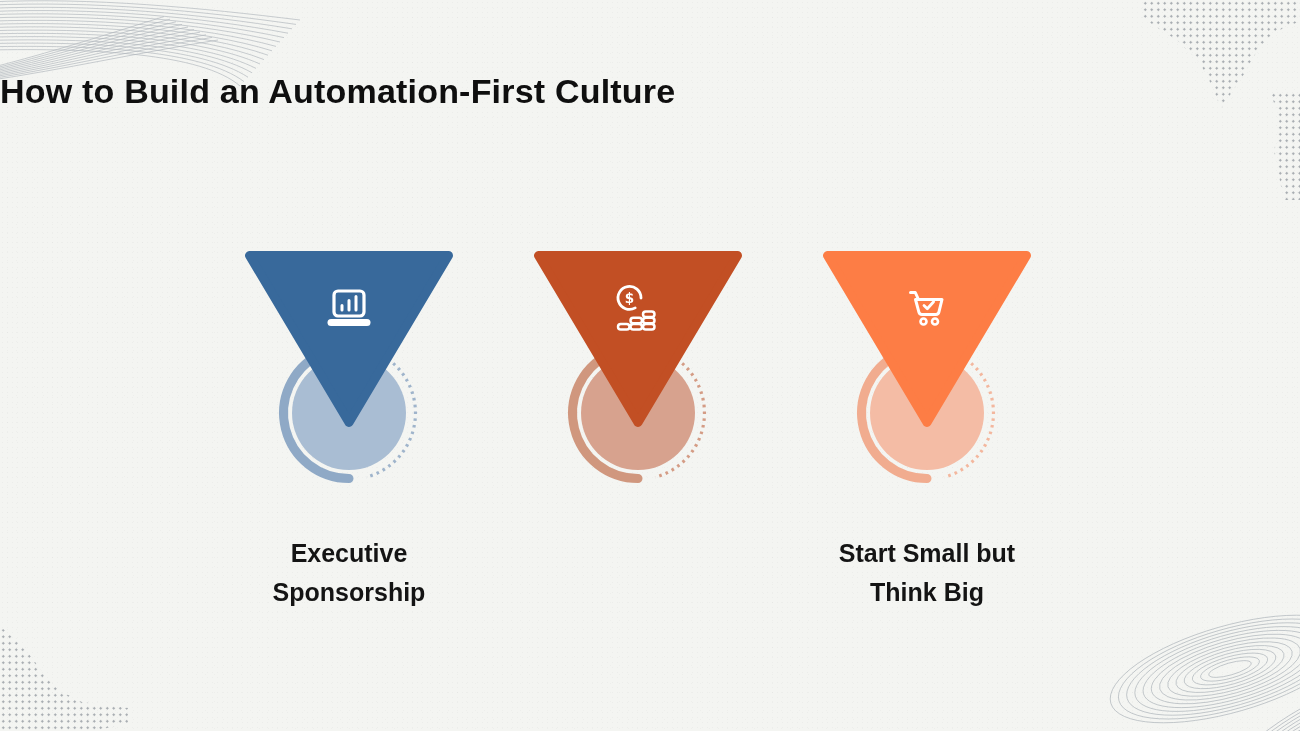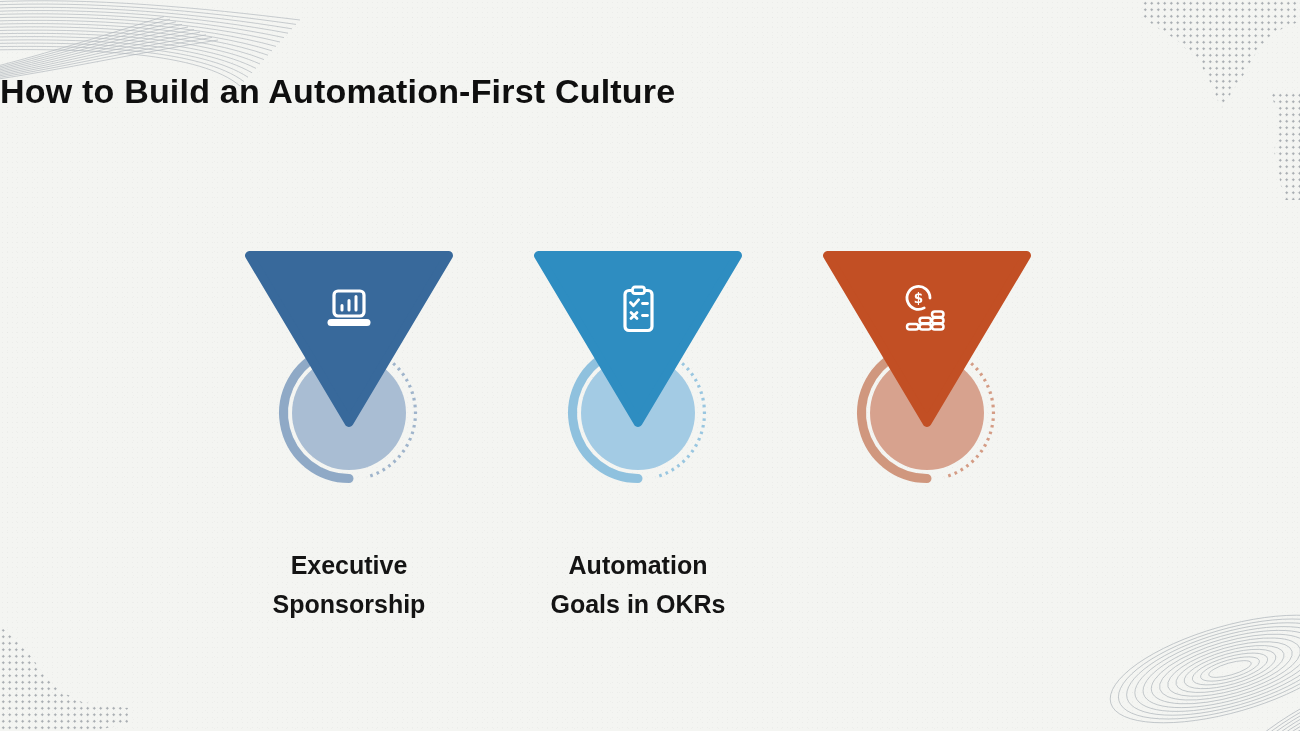--- a/index.html
+++ b/index.html
@@ -17,21 +17,21 @@
     text-align:left;font-size:34px;font-weight:700;color:#0f0f0f;letter-spacing:0.2px;
   }
   .items-row{
     position:absolute;top:250px;left:50%;
     transform:translateX(calc(-50% - 12px));
     display:flex;gap:79px;
   }
   .funnel-item{width:210px;display:flex;flex-direction:column;align-items:center;}
   .funnel-item svg.graphic{display:block;width:210px;height:240px;}
   .item-label{
-    margin-top:56px;width:230px;text-align:center;
+    margin-top:44px;width:230px;text-align:center;
     font-size:25px;line-height:39px;font-weight:700;color:#141414;
     white-space:pre-line;
   }
   
   .deco{position:absolute;pointer-events:none;}
   #deco-tl{top:0;left:0;width:320px;height:92px;}
   #deco-br{bottom:0;right:0;width:230px;height:140px;}
   #deco-tl path,#deco-br ellipse{fill:none;stroke-width:0.75;opacity:0.9;}
   .dots{position:absolute;pointer-events:none;background-size:6.5px 6.5px;opacity:0.9;}
   #deco-tr-a{top:0;right:0;width:158px;height:118px;
@@ -121,53 +121,52 @@
         <g transform="translate(79,36)" stroke="#ffffff" fill="none" stroke-linecap="round" stroke-linejoin="round">
           <rect x="11" y="5" width="30" height="25" rx="4" stroke-width="3.2"></rect>
           <path d="M19 24 V19.5 M26 24 V14.5 M33 24 V10.5" stroke-width="3"></path>
           <rect x="4.5" y="33" width="43" height="7" rx="3.5" fill="#ffffff" stroke="none"></rect>
         </g>
       </svg>
       <div class="item-label">Executive
 Sponsorship</div>
     </div>
 
-    <div class="funnel-item">
-      <svg class="graphic" viewBox="0 0 210 240">
-        <path d="M138.25 105.4 A66.5 66.5 0 0 1 122.2 227.2" fill="none" stroke-width="3.2" stroke-dasharray="2.6 4.2" stroke="#99c6e0"></path>
-        <path d="M74.25 105.2 A65.5 65.5 0 0 0 105 228.5" fill="none" stroke-width="9" stroke-linecap="round" stroke="#8fc1de"></path>
-        <circle cx="105" cy="163" r="57" fill="#a3cbe4"></circle>
-        <polygon points="5.5,5.5 204.5,5.5 105,172.5" stroke-width="9" stroke-linejoin="round" fill="#2e8dc1" stroke="#2e8dc1"></polygon>
-        <g transform="translate(79,36)" stroke="#ffffff" fill="none" stroke-linecap="round" stroke-linejoin="round">
-          <rect x="13" y="4.5" width="27" height="40" rx="4" stroke-width="3.2"></rect>
-          <rect x="20.5" y="1" width="12" height="6.5" rx="2.5" stroke-width="2.8" fill="#2e8dc1"></rect>
-          <path d="M18.5 16.5 l3 3.2 l5.2 -6" stroke-width="2.8"></path>
-          <path d="M30.5 17.5 h5" stroke-width="2.8"></path>
-          <path d="M19 26.5 l6 6 M25 26.5 l-6 6" stroke-width="2.8"></path>
-          <path d="M30.5 29.5 h5" stroke-width="2.8"></path>
-        </g>
-      </svg>
-      <div class="item-label">Automation
-Goals in OKRs</div>
-    </div>
 
     <div class="funnel-item">
       <svg class="graphic" viewBox="0 0 210 240">
         <path d="M138.25 105.4 A66.5 66.5 0 0 1 122.2 227.2" fill="none" stroke-width="3.2" stroke-dasharray="2.6 4.2" stroke="#d49c85"></path>
         <path d="M74.25 105.2 A65.5 65.5 0 0 0 105 228.5" fill="none" stroke-width="9" stroke-linecap="round" stroke="#d0977e"></path>
         <circle cx="105" cy="163" r="57" fill="#d7a28e"></circle>
         <polygon points="5.5,5.5 204.5,5.5 105,172.5" stroke-width="9" stroke-linejoin="round" fill="#c24f24" stroke="#c24f24"></polygon>
         <g transform="translate(79,34)" stroke="#ffffff" fill="none" stroke-linecap="round" stroke-linejoin="round">
           <path d="M29 14 A11.5 11.5 0 1 0 23.2 23.9" stroke-width="2.8"></path>
           <text x="17.5" y="18.8" text-anchor="middle" font-size="13.5" font-weight="bold" font-family="DejaVu Sans, sans-serif" fill="#ffffff" stroke="none">$</text>
           <rect x="6" y="40" width="11.5" height="5.5" rx="2.75" stroke-width="2.5"></rect>
           <rect x="18.5" y="40" width="11.5" height="5.5" rx="2.75" stroke-width="2.5"></rect>
           <rect x="31" y="40" width="11.5" height="5.5" rx="2.75" stroke-width="2.5"></rect>
           <rect x="18.5" y="33.8" width="11.5" height="5.5" rx="2.75" stroke-width="2.5"></rect>
           <rect x="31" y="33.8" width="11.5" height="5.5" rx="2.75" stroke-width="2.5"></rect>
           <rect x="31" y="27.6" width="11.5" height="5.5" rx="2.75" stroke-width="2.5"></rect>
         </g>
       </svg>
     </div>
 
+    <div class="funnel-item">
+      <svg class="graphic" viewBox="0 0 210 240">
+        <path d="M138.25 105.4 A66.5 66.5 0 0 1 122.2 227.2" fill="none" stroke-width="3.2" stroke-dasharray="2.6 4.2" stroke="#f3b79e"></path>
+        <path d="M74.25 105.2 A65.5 65.5 0 0 0 105 228.5" fill="none" stroke-width="9" stroke-linecap="round" stroke="#f1ac8f"></path>
+        <circle cx="105" cy="163" r="57" fill="#f4bca5"></circle>
+        <polygon points="5.5,5.5 204.5,5.5 105,172.5" stroke-width="9" stroke-linejoin="round" fill="#fd7d45" stroke="#fd7d45"></polygon>
+        <g transform="translate(79,36)" stroke="#ffffff" fill="none" stroke-linecap="round" stroke-linejoin="round">
+          <path d="M9.5 6.5 h4.8 l3.2 7" stroke-width="3"></path>
+          <path d="M14.5 13.5 h26.5 l-3.1 12.6 a3 3 0 0 1 -2.9 2.3 h-14.2 a3 3 0 0 1 -2.9 -2.3 z" stroke-width="3"></path>
+          <path d="M23 19.5 l3.3 3.3 l6.3 -7" stroke-width="2.8"></path>
+          <circle cx="22.5" cy="35.5" r="3" stroke-width="2.6"></circle>
+          <circle cx="34" cy="35.5" r="3" stroke-width="2.6"></circle>
+        </g>
+      </svg>
+      <div class="item-label">Start Small but
+Think Big</div>
+    </div>
 
   </div>
 </div>
 
 </body></html>

